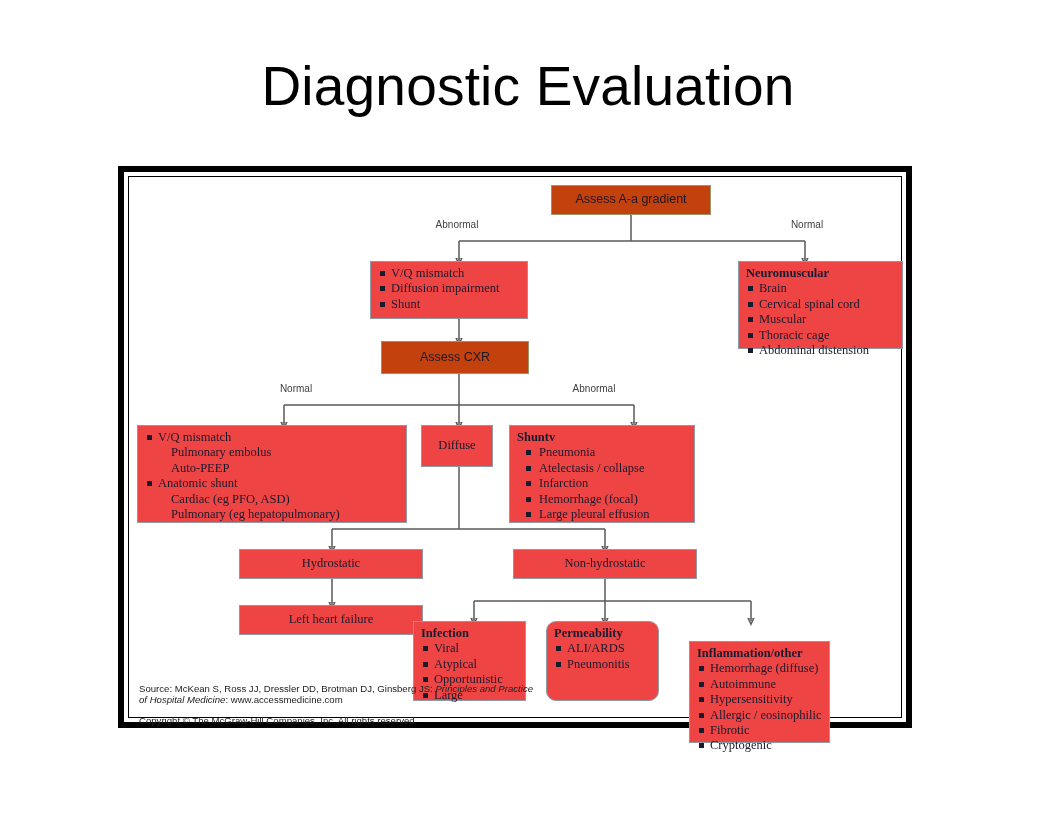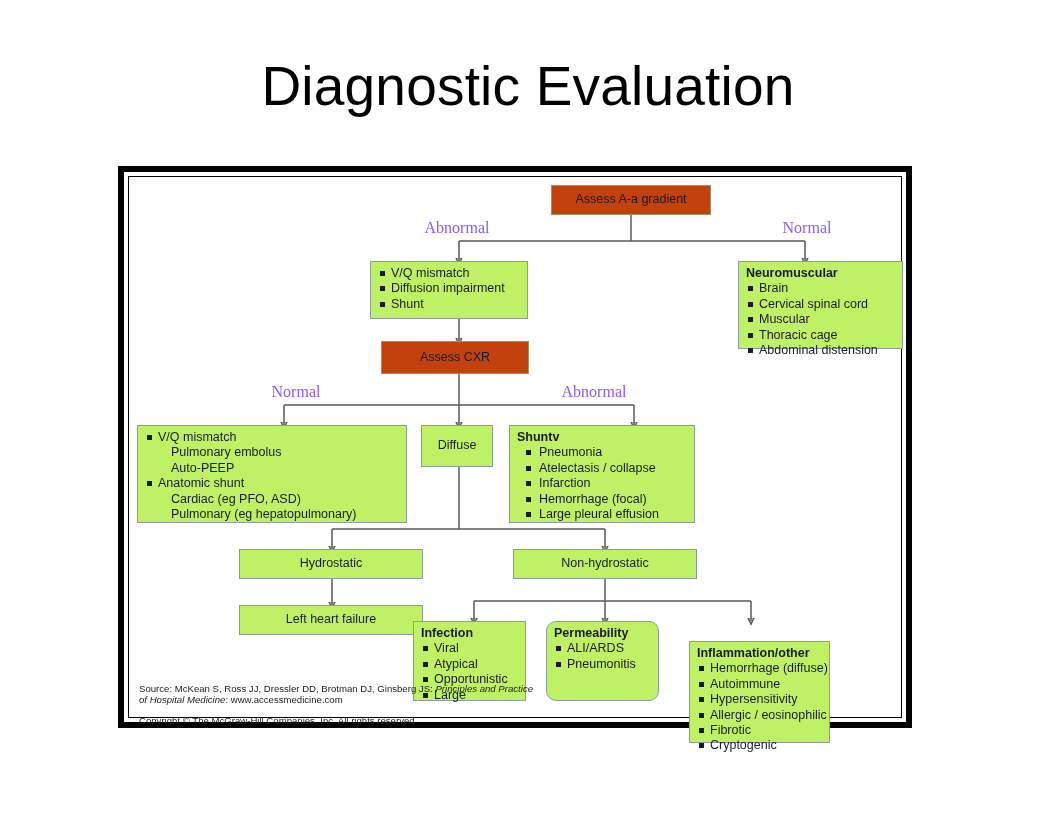--- a/index.html
+++ b/index.html
@@ -77,22 +77,23 @@
   
   .node {
     position: absolute;
     box-sizing: border-box;
     font-size: 12.5px;
     line-height: 15.4px;
     color: #1a1a2e;
     padding: 4px 7px 5px 7px;
   }
   .node.blue {
-    background: #bef264;
+    background: #ef4444;
     border: 1px solid #8e9aa6;
+    font-family: Liberation Serif, serif;
   }
   .node.yellow {
     background: #c2410c;
     border: 1px solid #9a9468;
   }
   .node.center {
     text-align: center;
     display: flex;
     align-items: center;
     justify-content: center;
@@ -131,24 +132,23 @@
   .node ul.indent-items li {
     padding-left: 22px;
   }
   .node ul.indent-items li::before {
     left: 9px;
   }
 
   
   .edge-label {
     position: absolute;
-    font-size: 16px;
-    color: #8b5cf6;
-    white-space: nowrap;
-    font-family: Liberation Serif, serif;
+    font-size: 10px;
+    color: #404040;
+    white-space: nowrap;
   }
 
   
   .footer-text {
     position: absolute;
     font-size: 9.6px;
     line-height: 11.6px;
     color: #222222;
     white-space: nowrap;
   }

